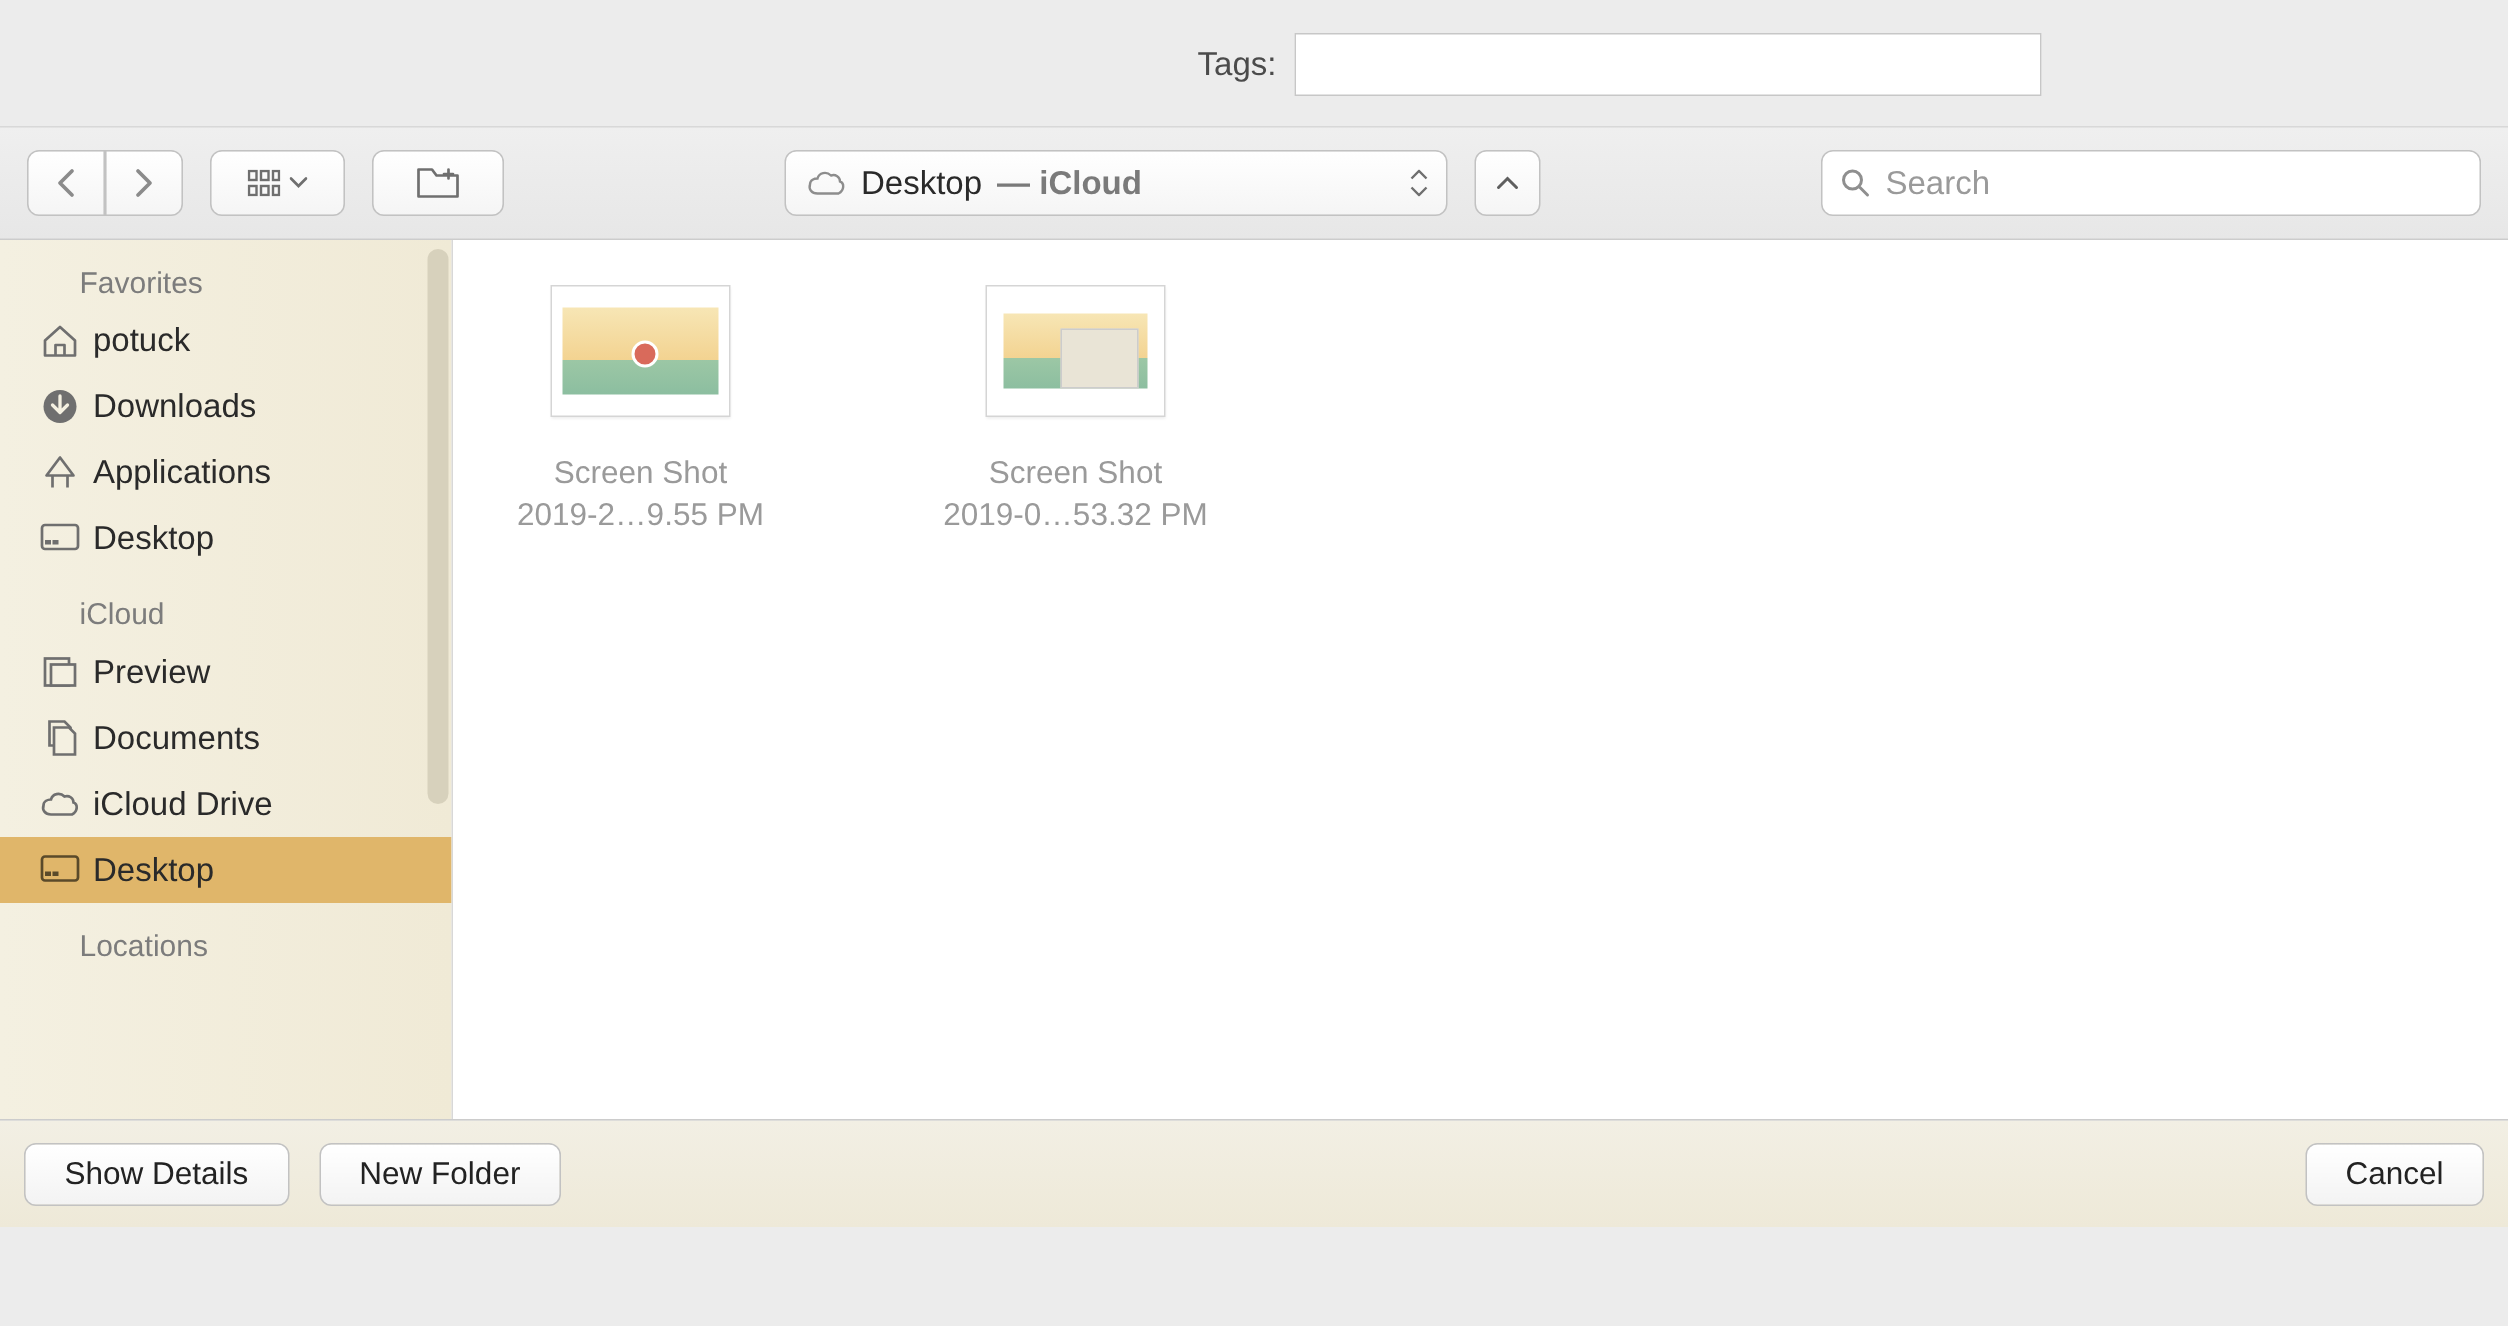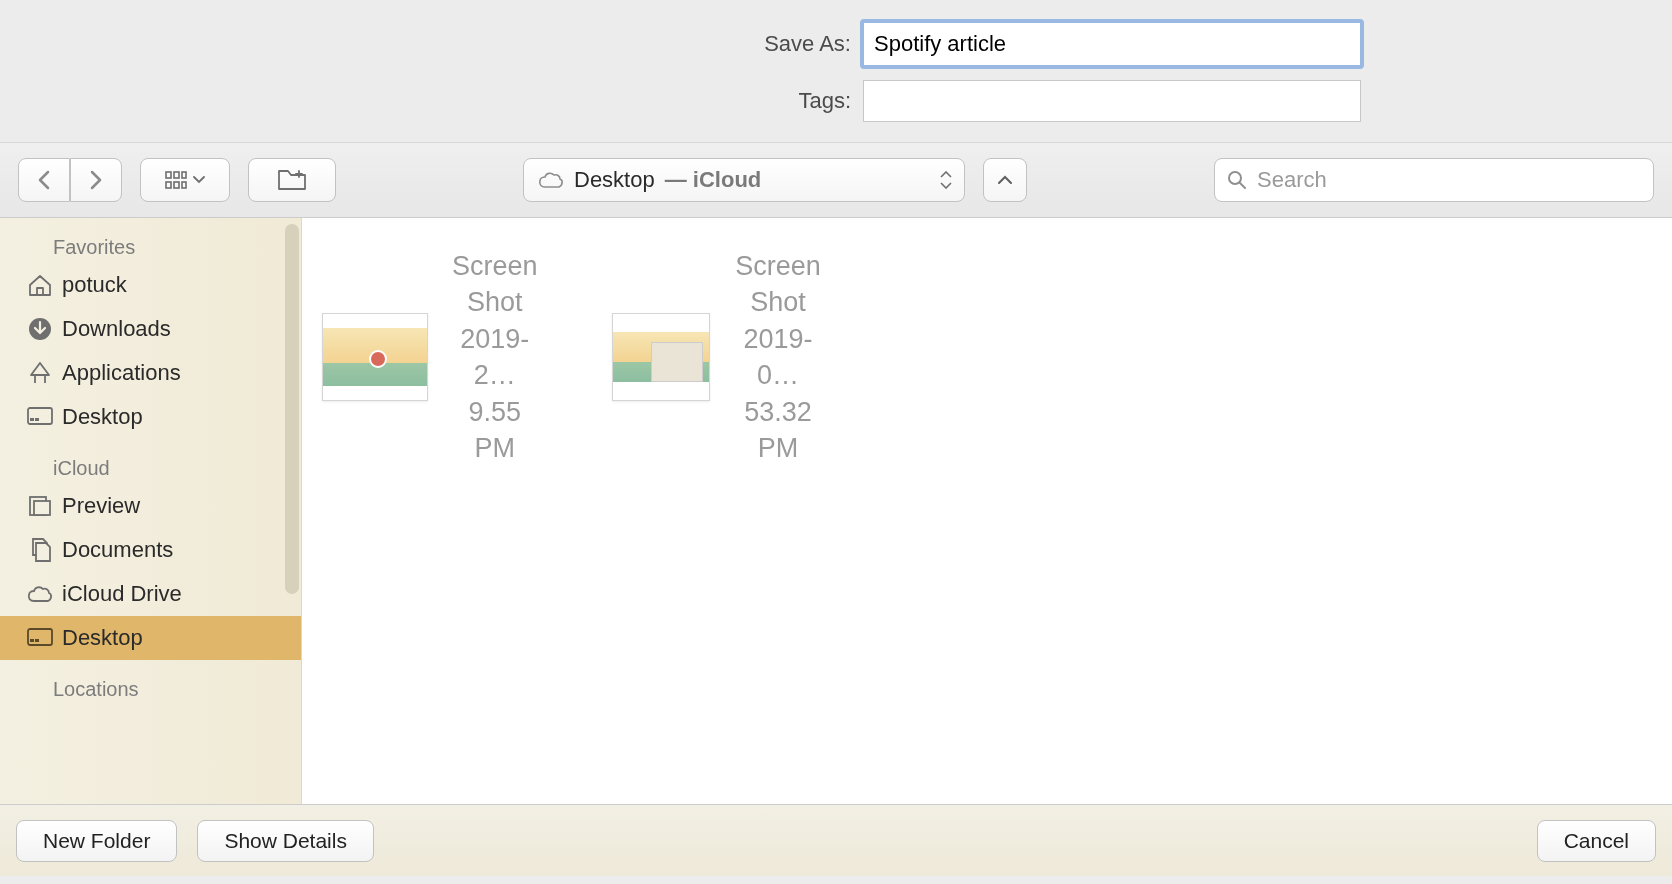--- a/index.html
+++ b/index.html
@@ -163,23 +163,23 @@
   .file-area {
     flex:1;
     background:#fff;
     padding: 30px 20px;
     display:flex;
     align-items:flex-start;
     gap: 80px;
   }
   .file-item {
     width: 210px;
-    display:flex;align-items:center;gap:24px;
+    display:flex;flex-direction:column;align-items:center;gap:24px;
     color:#9a9a9a;
-    font-size:27px;
+    font-size:21px;
     text-align:center;
     line-height:1.35;
   }
   .thumb {
     width:120px;height:88px;border:1px solid #d5d5d5;background:#fff;
     display:flex;align-items:center;justify-content:center;
     box-shadow:0 1px 2px rgba(0,0,0,0.08);
   }
   .thumb .inner {
     width:104px;height:58px;background:linear-gradient(180deg,#f7e6b5 0%, #f3d391 60%, #9cc7a5 60%, #8cbea0 100%);
@@ -219,24 +219,20 @@
     border:1px solid #1a64e0;
     color:#fff;
     min-width:150px;
   }
   .bottom-spacer{flex:1;}
 </style>
 </head>
 <body>
 
 <div class="top-form">
-  <div class="form-row">
-    <div class="form-label">Save As:</div>
-    <input class="save-as-input" type="text" value="Spotify article" style="">
-  </div>
   <div class="form-row">
     <div class="form-label">Tags:</div>
     <input class="tags-input" type="text" value="" style="">
   </div>
 </div>
 
 <div class="toolbar">
   <div class="btn-group">
     <div class="tb-btn">
       <svg width="14" height="20" viewBox="0 0 14 20">
@@ -411,17 +407,17 @@
       </div>
       <div>
         <div>Screen Shot</div>
         <div>2019-0…53.32 PM</div>
       </div>
     </div>
   </div>
 </div>
 
 <div class="bottom-bar">
+  <div class="mac-btn">Show Details</div>
   <div class="mac-btn">New Folder</div>
-  <div class="mac-btn">Show Details</div>
   <div class="bottom-spacer"></div>
   <div class="mac-btn">Cancel</div>
 </div>
 
 </body></html>

